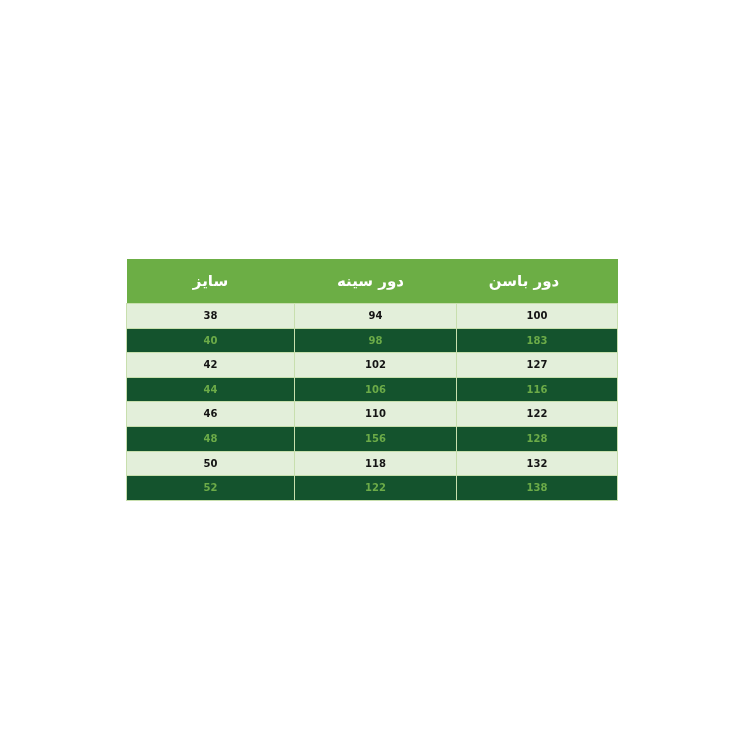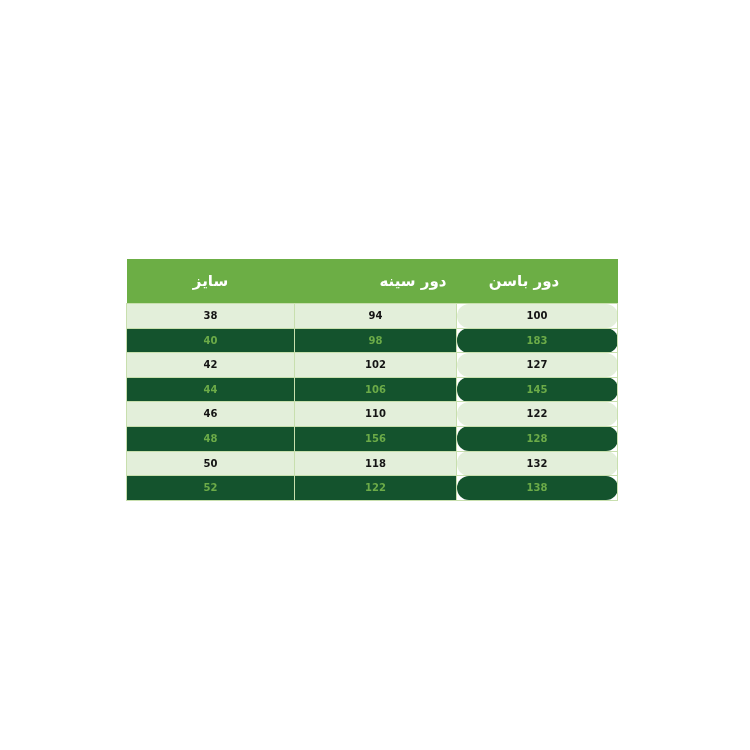--- a/index.html
+++ b/index.html
@@ -42,21 +42,21 @@
     font-weight: bold;
     height: 44px;
     line-height: 28px;
     padding: 0 14px 0 0;
     text-align: center;
     border: none;
     white-space: nowrap;
     letter-spacing: 0.2px;
   }
   table.size-chart thead th.col-hip   { padding-right: 26px; }
-  table.size-chart thead th.col-chest { text-align: right; padding-right: 10px; }
+  table.size-chart thead th.col-chest { text-align: center; padding-right: 10px; }
   table.size-chart thead th.col-size  { text-align: center; padding-right: 0px; }
 
   
   table.size-chart tbody td {
     height: 23.6px;
     line-height: 23.6px;
     padding: 0;
     text-align: center;
     font-size: 10px;
     font-weight: bold;
@@ -67,21 +67,21 @@
   table.size-chart tbody tr.row-shaded td {
     background: #e3efda;
     color: #141414;
   }
   table.size-chart tbody tr.row-plain td {
     background: #14532d;
     color: #6cab48;
   }
 
   
-  table.size-chart tbody tr td:first-child { border-right-color: #c8dfae; border-radius: 12px; }
+  table.size-chart tbody tr td:first-child { border-right-color: #c8dfae; }
   table.size-chart tbody tr td:last-child  { border-left-color:  #c8dfae; }
 </style>
 </head>
 <body>
 
 <div id="size-chart-wrap">
   <table class="size-chart">
     <colgroup>
       <col class="c1">
         <col class="c2">
@@ -104,21 +104,21 @@
         <td>183</td>
         <td>98</td>
         <td>40</td>
       </tr>
       <tr class="row-shaded">
         <td>127</td>
         <td>102</td>
         <td>42</td>
       </tr>
       <tr class="row-plain">
-        <td>145</td>
+        <td>116</td>
         <td>106</td>
         <td>44</td>
       </tr>
       <tr class="row-shaded">
         <td>122</td>
         <td>110</td>
         <td>46</td>
       </tr>
       <tr class="row-plain">
         <td>128</td>

